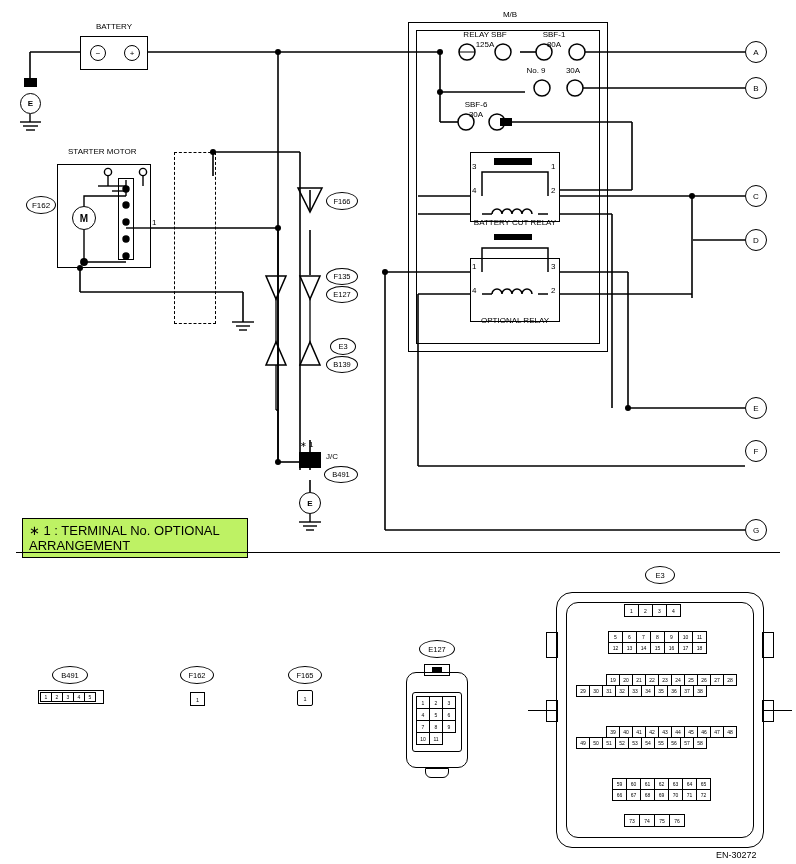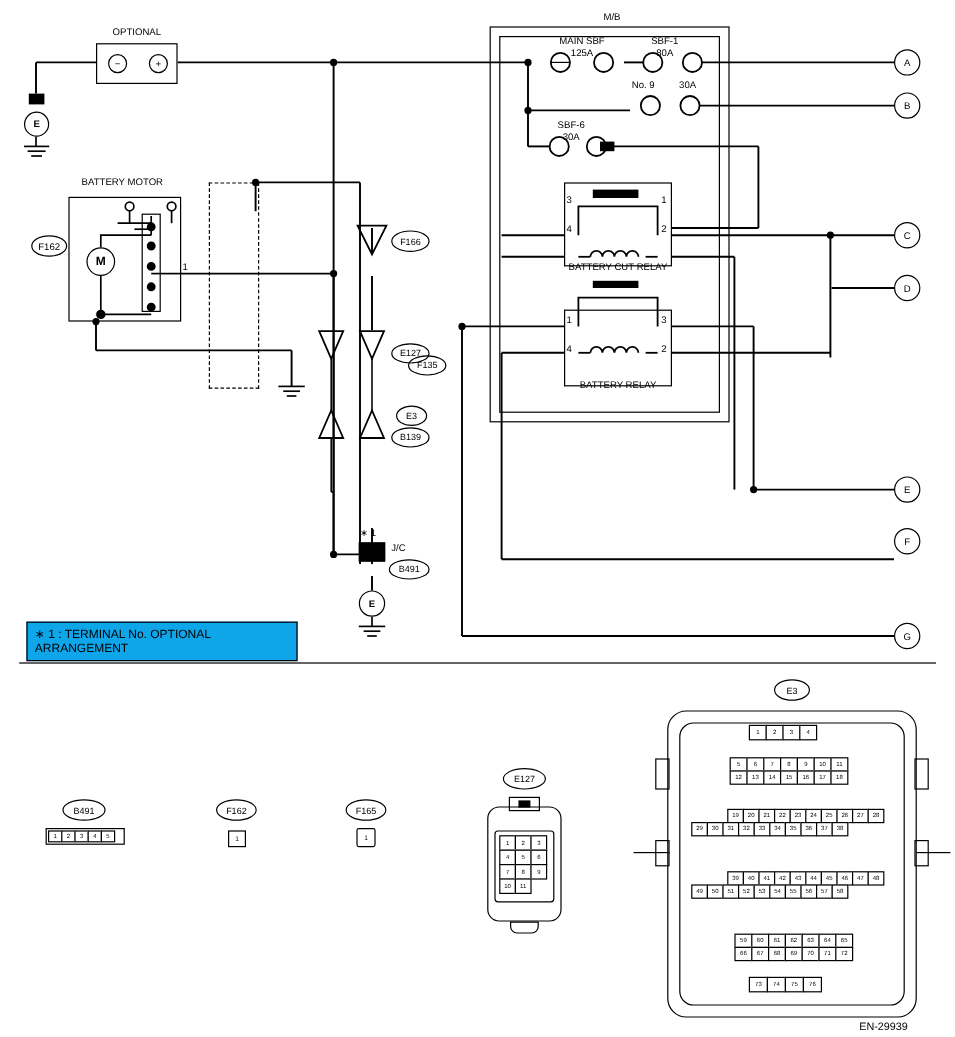--- a/index.html
+++ b/index.html
@@ -14,21 +14,21 @@
   .hthin{position:absolute;background:#000;height:1px;}
   .dot{position:absolute;width:6px;height:6px;background:#000;border-radius:50%;}
   .circ{position:absolute;border:1.4px solid #000;border-radius:50%;box-sizing:border-box;
         display:flex;align-items:center;justify-content:center;font-size:8px;}
   .ovl{position:absolute;border:1.4px solid #000;border-radius:50%;box-sizing:border-box;
        display:flex;align-items:center;justify-content:center;font-size:7.5px;}
   .sq{position:absolute;background:#000;}
   .grid{position:absolute;display:flex;flex-wrap:wrap;}
   .grid .cell{border:1px solid #000;box-sizing:border-box;font-size:5px;line-height:8px;
               display:flex;align-items:center;justify-content:center;margin-right:-1px;margin-bottom:-1px;background:#fff;}
-  .note{position:absolute;border:1.2px solid #000;font-size:10px;padding:4px 6px;background:#0ea5e9;}
+  .note{position:absolute;border:1.2px solid #000;font-size:13px;padding:4px 6px;background:#bef264;}
   svg{position:absolute;left:0;top:0;overflow:visible;}
 </style>
 </head>
 <body>
 
 <div id="sheet">
 
   <svg width="796" height="864">
     <g stroke="#000" fill="none" stroke-width="1.6">
 
@@ -99,35 +99,35 @@
       <path d="M278,228 L278,462"></path>
 
       <path d="M310,190 L310,210"></path>
       <path d="M310,230 L310,275"></path>
     </g>
   </svg>
 
   <div class="box" style="left:80px;top:36px;width:68px;height:34px;"></div>
   <div class="circ" style="left:90px;top:45px;width:16px;height:16px;">−</div>
   <div class="circ" style="left:124px;top:45px;width:16px;height:16px;">+</div>
-  <div class="lbl c" style="left:78px;top:22px;width:72px;">OPTIONAL</div>
+  <div class="lbl c" style="left:78px;top:22px;width:72px;">BATTERY</div>
 
   <div class="sq" style="left:24px;top:78px;width:13px;height:9px;"></div>
   <div class="circ" style="left:20px;top:93px;width:21px;height:21px;font-weight:bold;">E</div>
   <svg width="796" height="864">
     <g stroke="#000" stroke-width="1.4">
       <path d="M30,114 L30,122"></path>
         <path d="M20,122 L41,122"></path>
         <path d="M23,126 L38,126"></path>
         <path d="M26,130 L35,130"></path>
     </g>
   </svg>
 
   <div class="box" style="left:57px;top:164px;width:94px;height:104px;"></div>
-  <div class="lbl" style="left:68px;top:147px;">BATTERY MOTOR</div>
+  <div class="lbl" style="left:68px;top:147px;">STARTER MOTOR</div>
   <div class="circ" style="left:26px;top:196px;width:30px;height:18px;border-radius:50%;">F162</div>
   <div class="circ" style="left:72px;top:206px;width:24px;height:24px;font-weight:bold;font-size:10px;">M</div>
   <div class="thin" style="left:118px;top:178px;width:16px;height:82px;"></div>
   <svg width="796" height="864">
     <g stroke="#000" fill="#000" stroke-width="1.4">
       <circle cx="108" cy="172" r="3.6" fill="#fff"></circle>
       <circle cx="143" cy="172" r="3.6" fill="#fff"></circle>
       <path d="M108,175 L108,186" fill="none"></path>
       <path d="M98,186 L126,186" fill="none"></path>
       <path d="M112,191 L126,191" fill="none"></path>
@@ -154,21 +154,21 @@
       <path d="M232,322 L254,322"></path>
         <path d="M236,326 L250,326"></path>
         <path d="M239,330 L247,330"></path>
     </g>
   </svg>
 
   <div class="thin" style="left:408px;top:22px;width:200px;height:330px;"></div>
   <div class="thin" style="left:416px;top:30px;width:184px;height:314px;"></div>
   <div class="lbl c" style="left:470px;top:10px;width:80px;">M/B</div>
 
-  <div class="lbl c" style="left:446px;top:30px;width:78px;">MAIN SBF</div>
+  <div class="lbl c" style="left:446px;top:30px;width:78px;">RELAY SBF</div>
   <div class="lbl c" style="left:446px;top:40px;width:78px;">125A</div>
   <div class="lbl c" style="left:520px;top:30px;width:68px;">SBF-1</div>
   <div class="lbl c" style="left:520px;top:40px;width:68px;">80A</div>
   <div class="lbl c" style="left:516px;top:66px;width:40px;">No. 9</div>
   <div class="lbl c" style="left:556px;top:66px;width:34px;">30A</div>
   <div class="lbl c" style="left:452px;top:100px;width:48px;">SBF-6</div>
   <div class="lbl c" style="left:452px;top:110px;width:48px;">30A</div>
 
   <svg width="796" height="864">
     <g stroke="#000" fill="none" stroke-width="1.5">
@@ -208,21 +208,21 @@
       <rect x="494" y="268" width="38" height="6" fill="#000" stroke="none" transform="translate(0,-34)"></rect>
       <path d="M482,294 L492,294"></path>
         <path d="M538,294 L548,294"></path>
       <path d="M492,294 a5,5 0 0 1 10,0 a5,5 0 0 1 10,0 a5,5 0 0 1 10,0 a5,5 0 0 1 10,0"></path>
     </g>
   </svg>
   <div class="lbl" style="left:472px;top:262px;">1</div>
   <div class="lbl" style="left:551px;top:262px;">3</div>
   <div class="lbl" style="left:472px;top:286px;">4</div>
   <div class="lbl" style="left:551px;top:286px;">2</div>
-  <div class="lbl c" style="left:450px;top:316px;width:130px;">BATTERY RELAY</div>
+  <div class="lbl c" style="left:450px;top:316px;width:130px;">OPTIONAL RELAY</div>
 
   <svg width="796" height="864">
     <g stroke="#000" fill="none" stroke-width="1.5">
 
       <path d="M298,188 L322,188 L310,212 Z"></path>
 
       <path d="M266,276 L286,276 L276,299 Z"></path>
       <path d="M300,276 L320,276 L310,299 Z"></path>
 
       <path d="M266,365 L286,365 L276,342 Z"></path>
@@ -231,21 +231,21 @@
     <g stroke="#000" fill="none" stroke-width="1.3">
       <path d="M276,299 L276,330"></path>
         <path d="M310,299 L310,330"></path>
       <path d="M276,330 L276,342"></path>
         <path d="M310,330 L310,342"></path>
       <path d="M276,365 L276,410"></path>
         <path d="M276,410 L278,410"></path>
     </g>
   </svg>
   <div class="ovl" style="left:326px;top:192px;width:32px;height:18px;">F166</div>
-  <div class="ovl" style="left:340px;top:268px;width:32px;height:17px;margin-top:28px;">F135</div>
+  <div class="ovl" style="left:326px;top:268px;width:32px;height:17px;">F135</div>
   <div class="ovl" style="left:326px;top:286px;width:32px;height:17px;">E127</div>
   <div class="ovl" style="left:330px;top:338px;width:26px;height:17px;">E3</div>
   <div class="ovl" style="left:326px;top:356px;width:32px;height:17px;">B139</div>
 
   <div class="lbl" style="left:300px;top:440px;">∗ 1</div>
   <div class="thin" style="left:299px;top:452px;width:22px;height:16px;background:#000;"></div>
   <div class="lbl" style="left:326px;top:452px;">J/C</div>
   <div class="ovl" style="left:324px;top:466px;width:34px;height:17px;">B491</div>
   <div class="circ" style="left:299px;top:492px;width:22px;height:22px;font-weight:bold;">E</div>
   <svg width="796" height="864">
@@ -414,15 +414,15 @@
     <div class="cell" style="width:15px;height:12px;">72</div>
   </div>
 
   <div class="grid" style="left:624px;top:814px;width:80px;">
     <div class="cell" style="width:16px;height:13px;">73</div>
     <div class="cell" style="width:16px;height:13px;">74</div>
     <div class="cell" style="width:16px;height:13px;">75</div>
     <div class="cell" style="width:16px;height:13px;">76</div>
   </div>
 
-  <div class="lbl" style="left:716px;top:851px;font-size:9px;">EN-29939</div>
+  <div class="lbl" style="left:716px;top:851px;font-size:9px;">EN-30272</div>
 
 </div>
 
 </body></html>

